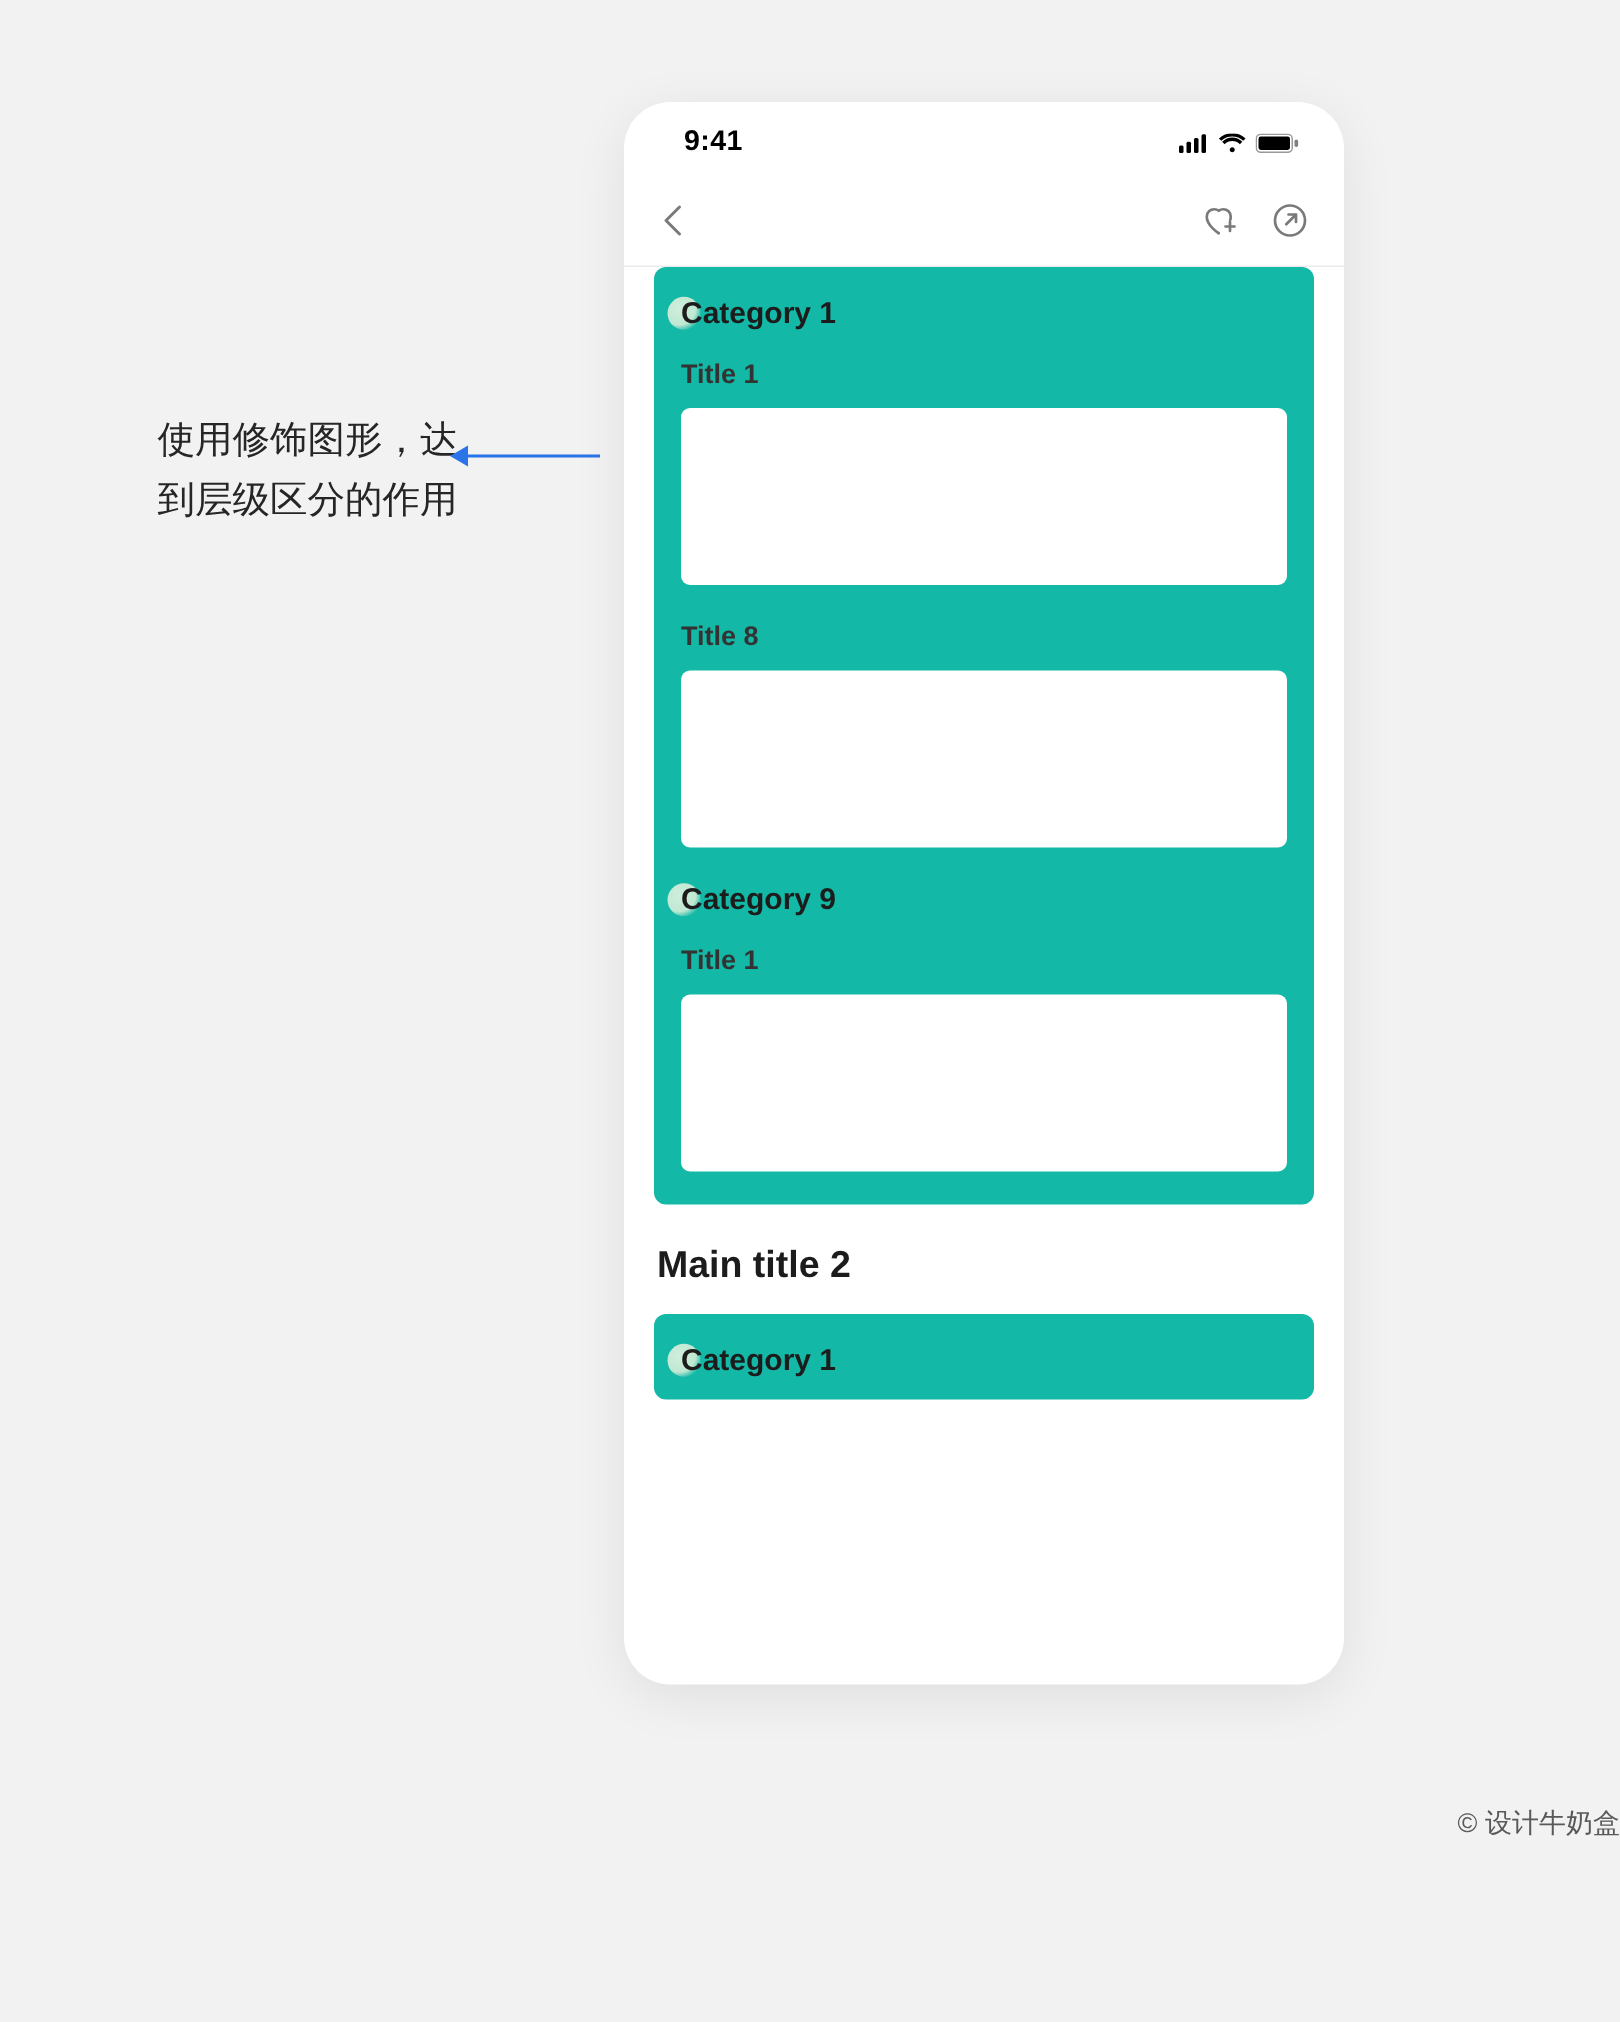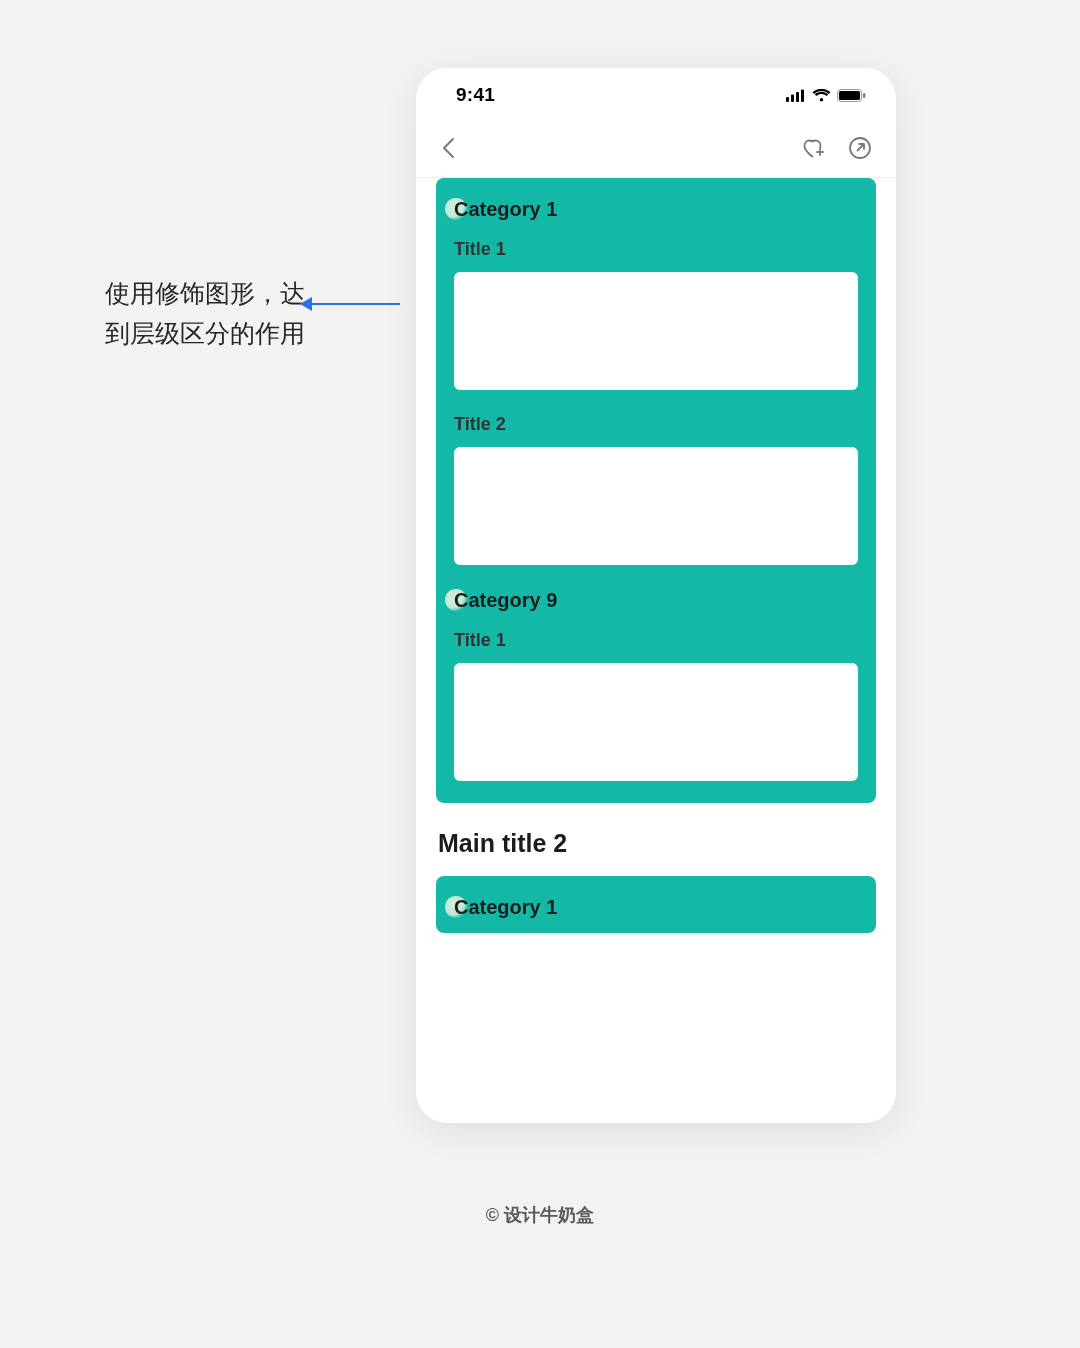--- a/index.html
+++ b/index.html
@@ -151,24 +151,23 @@
     margin-bottom: 24px;
   }
   .placeholder-box.last { margin-bottom: 0; }
   .group-gap { height: 24px; }
 
   
   .caption {
     position: absolute;
     left: 0; right: 0;
     top: 1203px;
-    text-align: center;
+    text-align: right;
     font-size: 18px;
     color: #595959;
-    font-weight: bold;
   }
 </style>
 </head>
 <body>
 
 <div class="annotation">使用修饰图形，达到层级区分的作用</div>
 <div class="arrow-wrap">
   <div class="arrow-line"></div>
   <div class="arrow-head"></div>
 </div>
@@ -226,21 +225,21 @@
   <div class="content">
 
     <div class="card">
       
       <div class="category">
         <span class="dot"></span>
         <span class="label">Category 1</span>
       </div>
       <div class="sub-title">Title 1</div>
       <div class="placeholder-box"></div>
-      <div class="sub-title">Title 2</div>
+      <div class="sub-title">Title 8</div>
       <div class="placeholder-box last"></div>
 
       <div class="group-gap"></div>
 
       
       <div class="category">
         <span class="dot"></span>
         <span class="label">Category 9</span>
       </div>
       <div class="sub-title">Title 1</div>

